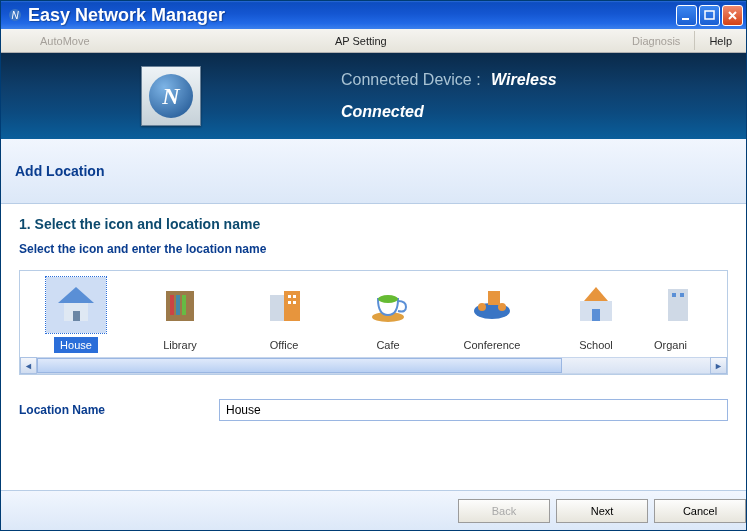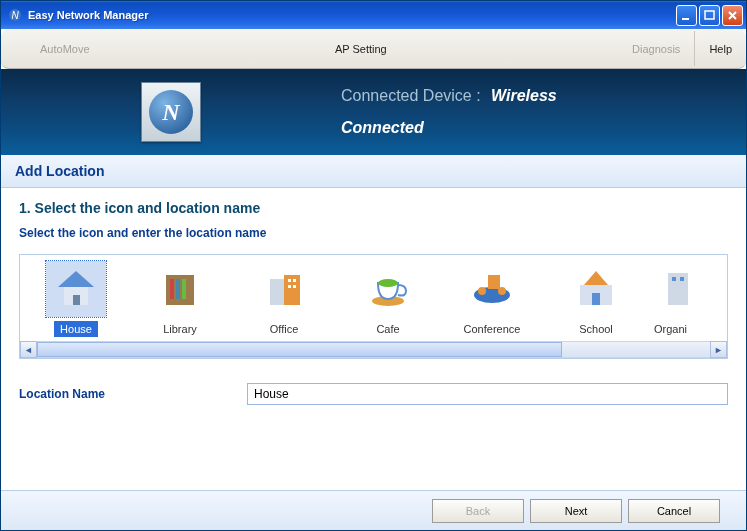--- a/index.html
+++ b/index.html
@@ -27,21 +27,21 @@
   padding: 0 3px 0 6px;
   color: #fff;
 }
 .titlebar .icon {
   width: 16px; height: 16px; margin-right: 5px;
   display: inline-flex; align-items: center; justify-content: center;
 }
 .titlebar .title {
   flex: 1;
   font-weight: bold;
-  font-size: 11px;
+  font-size: 18px;
   text-shadow: 1px 1px 1px rgba(0,0,0,0.3);
 }
 .tb-btn {
   width: 21px; height: 21px;
   margin-left: 2px;
   border: 1px solid #fff;
   border-radius: 3px;
   display: inline-flex;
   align-items: center;
   justify-content: center;
@@ -49,26 +49,25 @@
   font-weight: bold;
   color: #fff;
   cursor: pointer;
 }
 .tb-min { background: linear-gradient(to bottom,#3c87f0,#1b5fd3); }
 .tb-max { background: linear-gradient(to bottom,#3c87f0,#1b5fd3); }
 .tb-close { background: linear-gradient(to bottom,#f08b6f,#d44215); }
 .tb-close svg, .tb-min svg, .tb-max svg { width:11px; height:11px; }
 
 .menubar {
-  height: 40px;
+  height: 24px;
   background: linear-gradient(to bottom,#f5f4f0,#e6e4db);
   border-bottom: 1px solid #b0b0b0;
   display: flex;
   align-items: stretch;
-  border-radius: 8px;
 }
 .menubar .spacer1 { flex: 0 0 25px; }
 .menubar .item {
   padding: 0 14px;
   display: inline-flex;
   align-items: center;
   color: #a5a09a;
   cursor: default;
 }
 .menubar .item.enabled { color: #222; cursor: pointer; }
@@ -111,21 +110,21 @@
   grid-template-columns: 150px auto;
   row-gap: 14px;
   font-size: 16px;
 }
 .hdr-label { color: #a9c3d4; }
 .hdr-val { color: #fff; font-weight: bold; font-style: italic; }
 
 .section-title {
   background: linear-gradient(to bottom,#f1f6fe,#dce8f8);
   border-bottom: 1px solid #b8cde6;
-  padding: 8px 14px;
+  padding: 24px 14px;
   color: #0a3d8f;
   font-size: 14px;
   font-weight: bold;
 }
 
 .content {
   padding: 12px 18px 0 18px;
   flex: 1;
 }
 .step-title {
@@ -202,21 +201,20 @@
   left: 0; top: 0; bottom: 0;
   width: 78%;
   background: linear-gradient(to bottom,#dfe9fa,#b9d0f3);
   border: 1px solid #9ab6e2;
 }
 
 .field-row {
   display: flex;
   align-items: center;
   margin-top: 24px;
-  gap: 28px;
 }
 .field-row label {
   width: 200px;
   color: #0a3d8f;
   font-weight: bold;
   font-size: 12px;
 }
 .field-row input {
   flex: 1;
   height: 22px;
@@ -226,21 +224,21 @@
   font-size: 12px;
 }
 
 .footer {
   height: 40px;
   background: linear-gradient(to bottom,#f1f6fe,#dce8f8);
   border-top: 1px solid #b8cde6;
   display: flex;
   align-items: center;
   justify-content: flex-end;
-  padding-right: 26px;
+  padding-right: 0;
   gap: 6px;
 }
 .footer button {
   width: 92px;
   height: 24px;
   border: 1px solid #9b9b9b;
   background: linear-gradient(to bottom,#fdfdfc,#e7e5dc);
   font-family: inherit;
   font-size: 11px;
   cursor: pointer;

